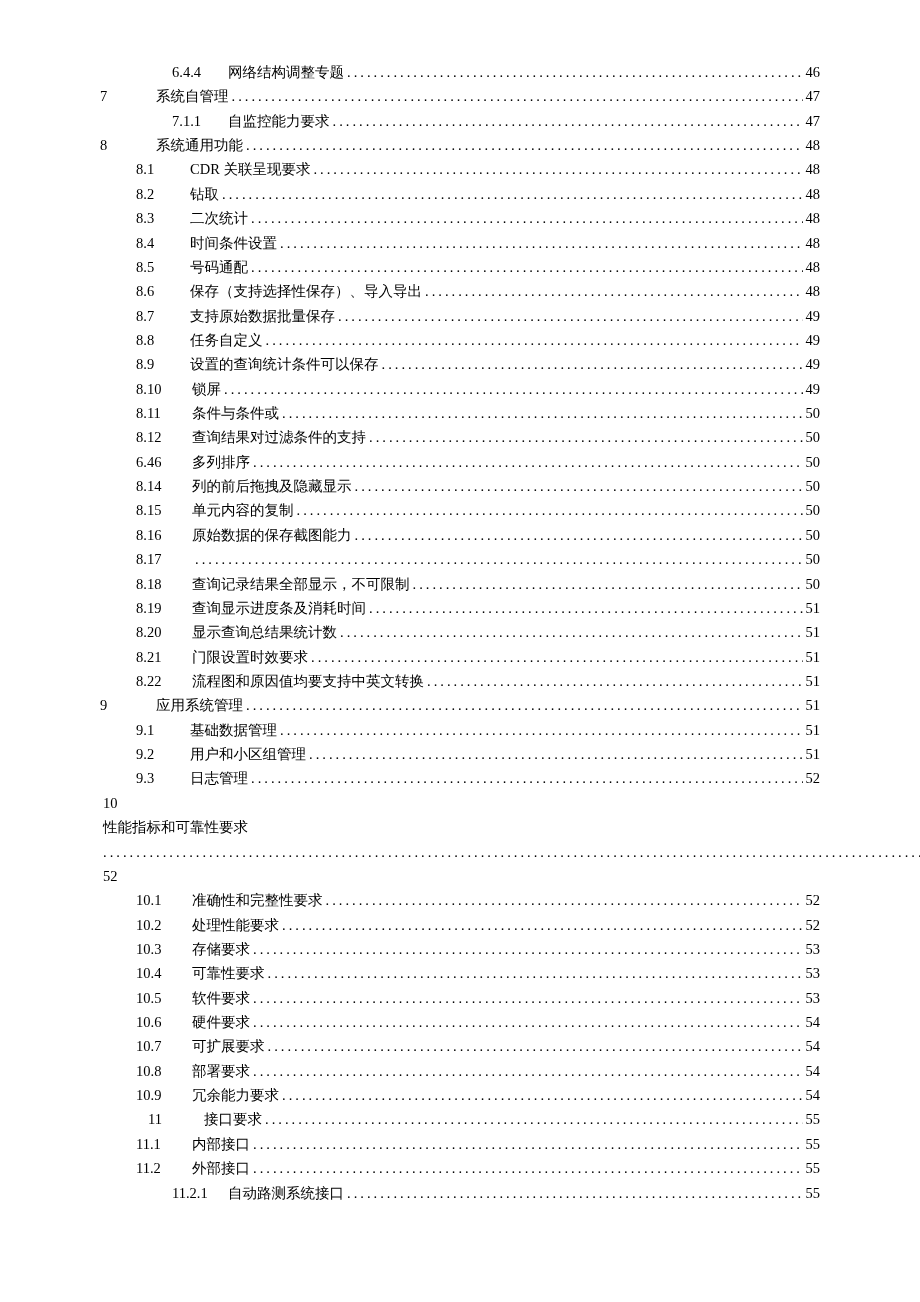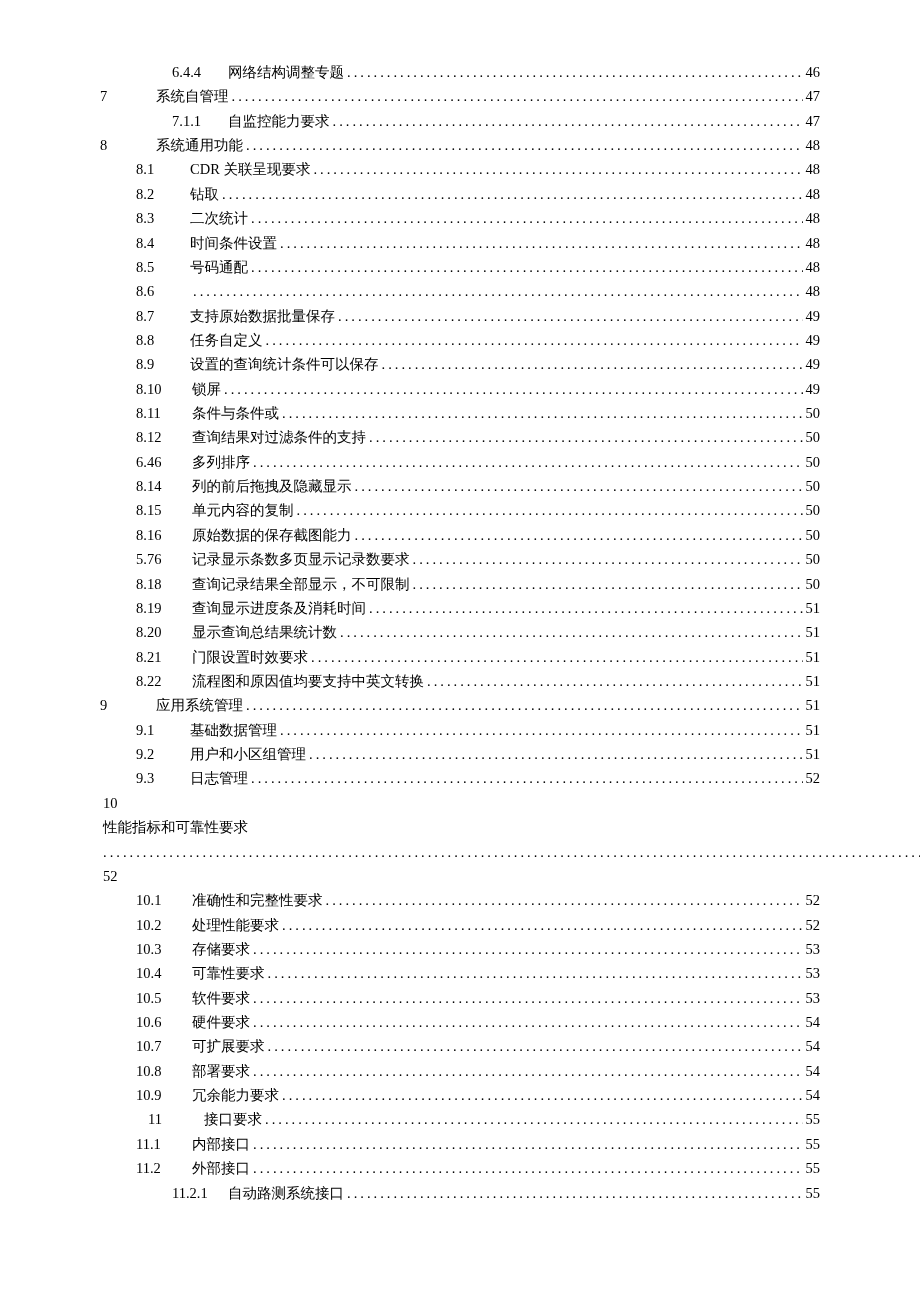--- a/index.html
+++ b/index.html
@@ -136,20 +136,21 @@
         <span class="pagenum">48</span>
       </div>
       <div class="toc-row indent1">
         <span class="secnum">8.5</span>
         <span class="title-text">号码通配</span>
         <span class="leader"></span>
         <span class="pagenum">48</span>
       </div>
       <div class="toc-row indent1">
         <span class="secnum">8.6</span>
+        <span class="title-text">保存（支持选择性保存）、导入导出</span>
         <span class="leader"></span>
         <span class="pagenum">48</span>
       </div>
       <div class="toc-row indent1">
         <span class="secnum">8.7</span>
         <span class="title-text">支持原始数据批量保存</span>
         <span class="leader"></span>
         <span class="pagenum">49</span>
       </div>
       <div class="toc-row indent1">
@@ -200,22 +201,21 @@
         <span class="leader"></span>
         <span class="pagenum">50</span>
       </div>
       <div class="toc-row indent1">
         <span class="secnum-wide">8.16</span>
         <span class="title-text">原始数据的保存截图能力</span>
         <span class="leader"></span>
         <span class="pagenum">50</span>
       </div>
       <div class="toc-row indent1">
-        <span class="secnum-wide">5.76</span>
-        <span class="title-text">记录显示条数多页显示记录数要求</span>
+        <span class="secnum-wide">8.17</span>
         <span class="leader"></span>
         <span class="pagenum">50</span>
       </div>
       <div class="toc-row indent1">
         <span class="secnum-wide">8.18</span>
         <span class="title-text">查询记录结果全部显示，不可限制</span>
         <span class="leader"></span>
         <span class="pagenum">50</span>
       </div>
       <div class="toc-row indent1">

